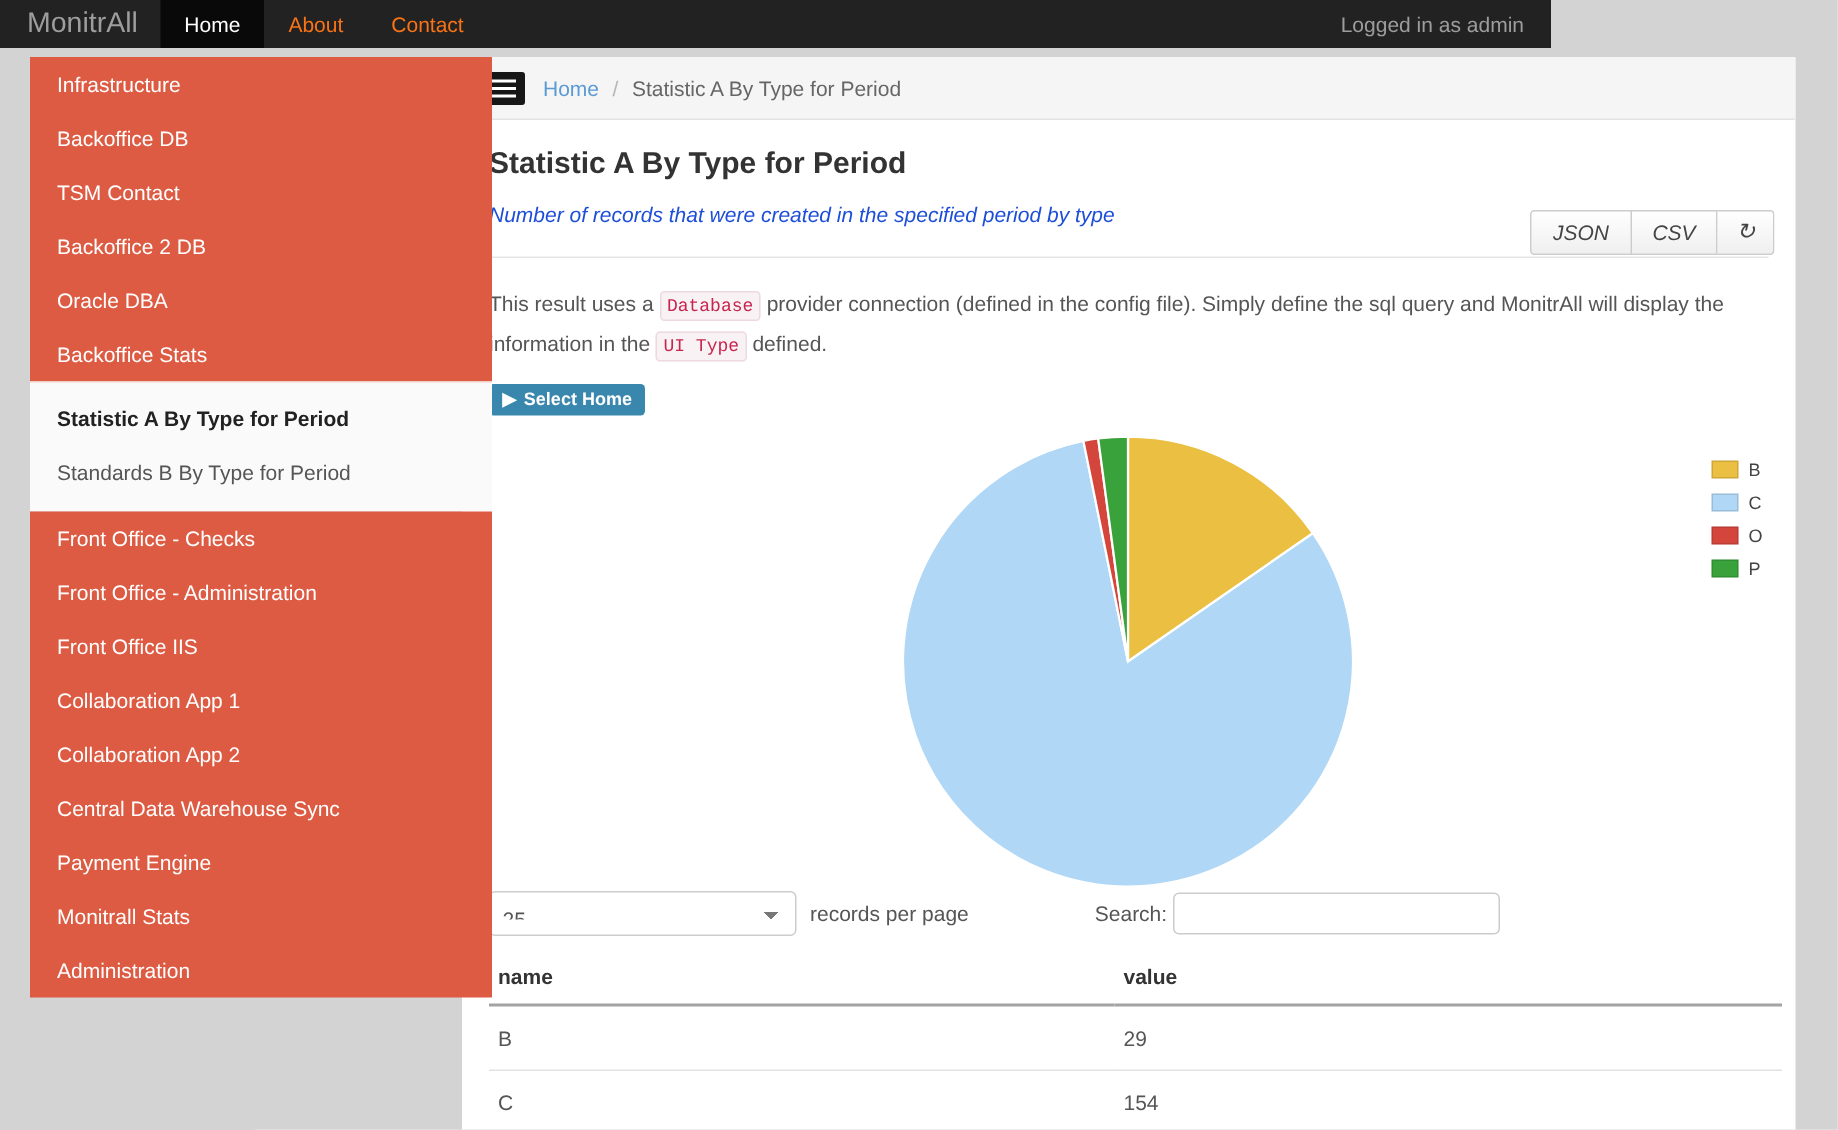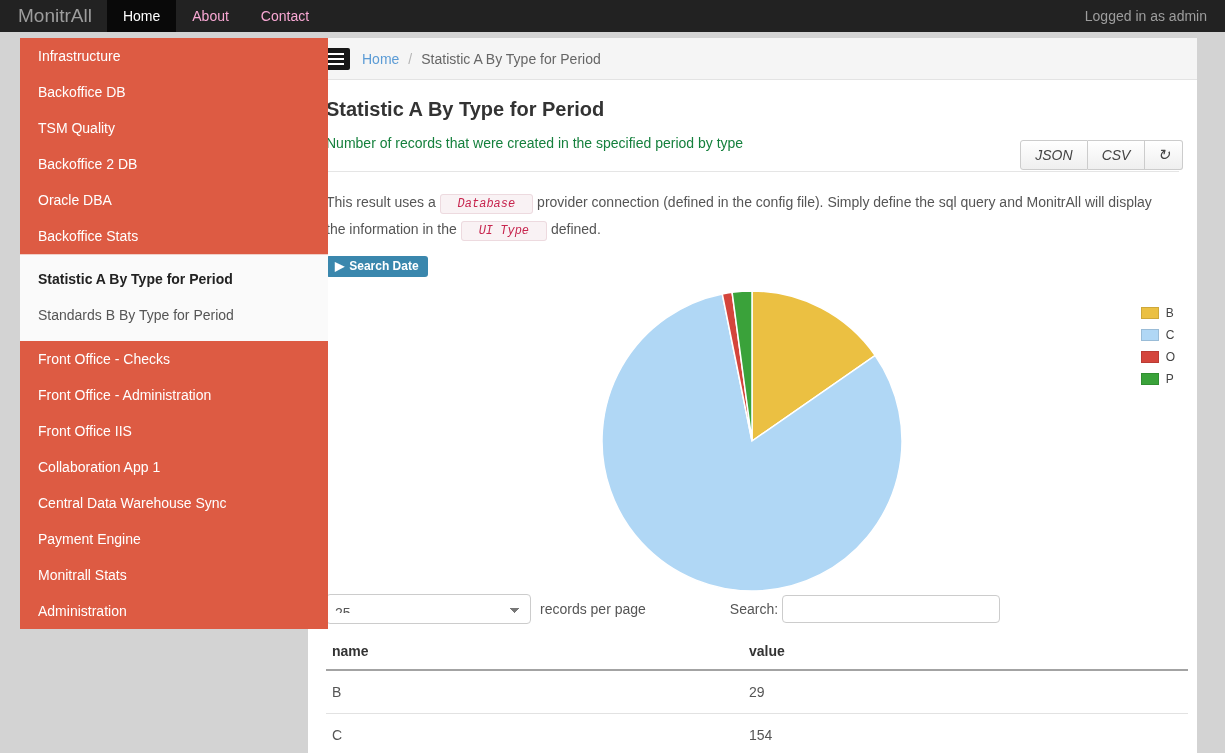--- a/index.html
+++ b/index.html
@@ -10,36 +10,36 @@
     overflow: hidden;
     background: #d3d3d3;
     font-family: "Liberation Sans", sans-serif;
     font-size: 14px;
     color: #333;
   }
 
   
   .navbar {
     position: absolute; top: 0; left: 0;
-    width: 1225px; height: 32px;
+    width: 1034px; height: 32px;
     background: #222222;
     display: flex; align-items: stretch;
     z-index: 20;
   }
   .brand {
     color: #9d9d9d;
     font-size: 19px;
     line-height: 32px;
     padding: 0 15px 0 18px;
     text-decoration: none;
     white-space: nowrap;
   }
   .nav-links { display: flex; align-items: stretch; }
   .nav-link {
-    color: #f9a8d4;
+    color: #f97316;
     font-size: 14px;
     line-height: 32px;
     padding: 0 16px;
     text-decoration: none;
     white-space: nowrap;
   }
   .nav-link.active { background: #090909; color: #ffffff; }
   .nav-right {
     margin-left: auto;
     color: #9d9d9d;
@@ -117,22 +117,23 @@
   .content { padding: 0 14px; position: relative; }
 
   .page-title {
     font-size: 20px;
     font-weight: bold;
     color: #333333;
     margin: 18px 0 0 4px;
   }
   .page-sub {
     font-size: 14px;
-    color: #15803d;
+    color: #1d4ed8;
     margin: 14px 0 0 4px;
+    font-style: italic;
   }
 
   .btn-group {
     position: absolute;
     right: 14px; top: 42px;
     display: flex;
   }
   .btn {
     background: linear-gradient(#ffffff, #efefef);
     border: 1px solid #cccccc;
@@ -161,23 +162,22 @@
     margin: 18px 4px 0 4px;
     max-width: 846px;
   }
   code {
     font-family: "Liberation Mono", monospace;
     font-size: 12px;
     color: #c7254e;
     background: #f9f2f4;
     border: 1px solid #eddadf;
     border-radius: 3px;
-    padding: 2px 17px;
-    white-space: nowrap;
-    font-style: italic;
+    padding: 2px 4px;
+    white-space: nowrap;
   }
 
   .select-date {
     display: inline-flex;
     align-items: center;
     gap: 5px;
     margin: 12px 0 0 4px;
     background: #3a87ad;
     color: #ffffff;
     font-size: 12px;
@@ -280,36 +280,37 @@
     <a class="nav-link" href="#">About</a>
     <a class="nav-link" href="#">Contact</a>
   </div>
   <div class="nav-right">Logged in as admin</div>
 </div>
 
 <div class="sidebar">
   <div class="side-group">
     <a class="side-item" href="#">Infrastructure</a>
     <a class="side-item" href="#">Backoffice DB</a>
-    <a class="side-item" href="#">TSM Quality</a>
+    <a class="side-item" href="#">TSM Contact</a>
     <a class="side-item" href="#">Backoffice 2 DB</a>
     <a class="side-item" href="#">Oracle DBA</a>
     <a class="side-item" href="#">Backoffice Stats</a>
   </div>
 
   <div class="side-sub">
     <a class="side-sub-item active" href="#">Statistic A By Type for Period</a>
     <a class="side-sub-item" href="#">Standards B By Type for Period</a>
   </div>
 
   <div class="side-group">
     <a class="side-item" href="#">Front Office - Checks</a>
     <a class="side-item" href="#">Front Office - Administration</a>
     <a class="side-item" href="#">Front Office IIS</a>
     <a class="side-item" href="#">Collaboration App 1</a>
+    <a class="side-item" href="#">Collaboration App 2</a>
     <a class="side-item" href="#">Central Data Warehouse Sync</a>
     <a class="side-item" href="#">Payment Engine</a>
     <a class="side-item" href="#">Monitrall Stats</a>
     <a class="side-item" href="#">Administration</a>
   </div>
 </div>
 
 <div class="main">
 
   <div class="breadcrumb-bar">
@@ -339,21 +340,21 @@
     <p class="desc">
       <span>This result uses a</span>
       <code>Database</code>
       <span>provider connection (defined in the config file). Simply define the sql query and MonitrAll will display the information in the</span>
       <code>UI Type</code>
       <span>defined.</span>
     </p>
 
     <div class="select-date">
       <span>▶</span>
-      <span>Search Date</span>
+      <span>Select Home</span>
     </div>
 
     
     <div class="chart-area">
       <svg class="pie-svg" width="304" height="304" viewBox="0 0 304 304">
         <g id="pie-slices">
             <path d="M 152 152 L 152 2 A 150 150 0 0 1 275.2292731735196 66.47487951995575 Z" fill="#ebc042" stroke="#ffffff" stroke-width="1.5"></path>
             <path d="M 152 152 L 275.2292731735196 66.47487951995575 A 150 150 0 1 1 122.27807852009022 4.9741268227184605 Z" fill="#b0d7f5" stroke="#ffffff" stroke-width="1.5"></path>
             <path d="M 152 152 L 122.27807852009022 4.9741268227184605 A 150 150 0 0 1 132.112114059248 3.3242723481480994 Z" fill="#d4453c" stroke="#ffffff" stroke-width="1.5"></path>
             <path d="M 152 152 L 132.112114059248 3.3242723481480994 A 150 150 0 0 1 151.99999999999983 2 Z" fill="#3aa23a" stroke="#ffffff" stroke-width="1.5"></path>

